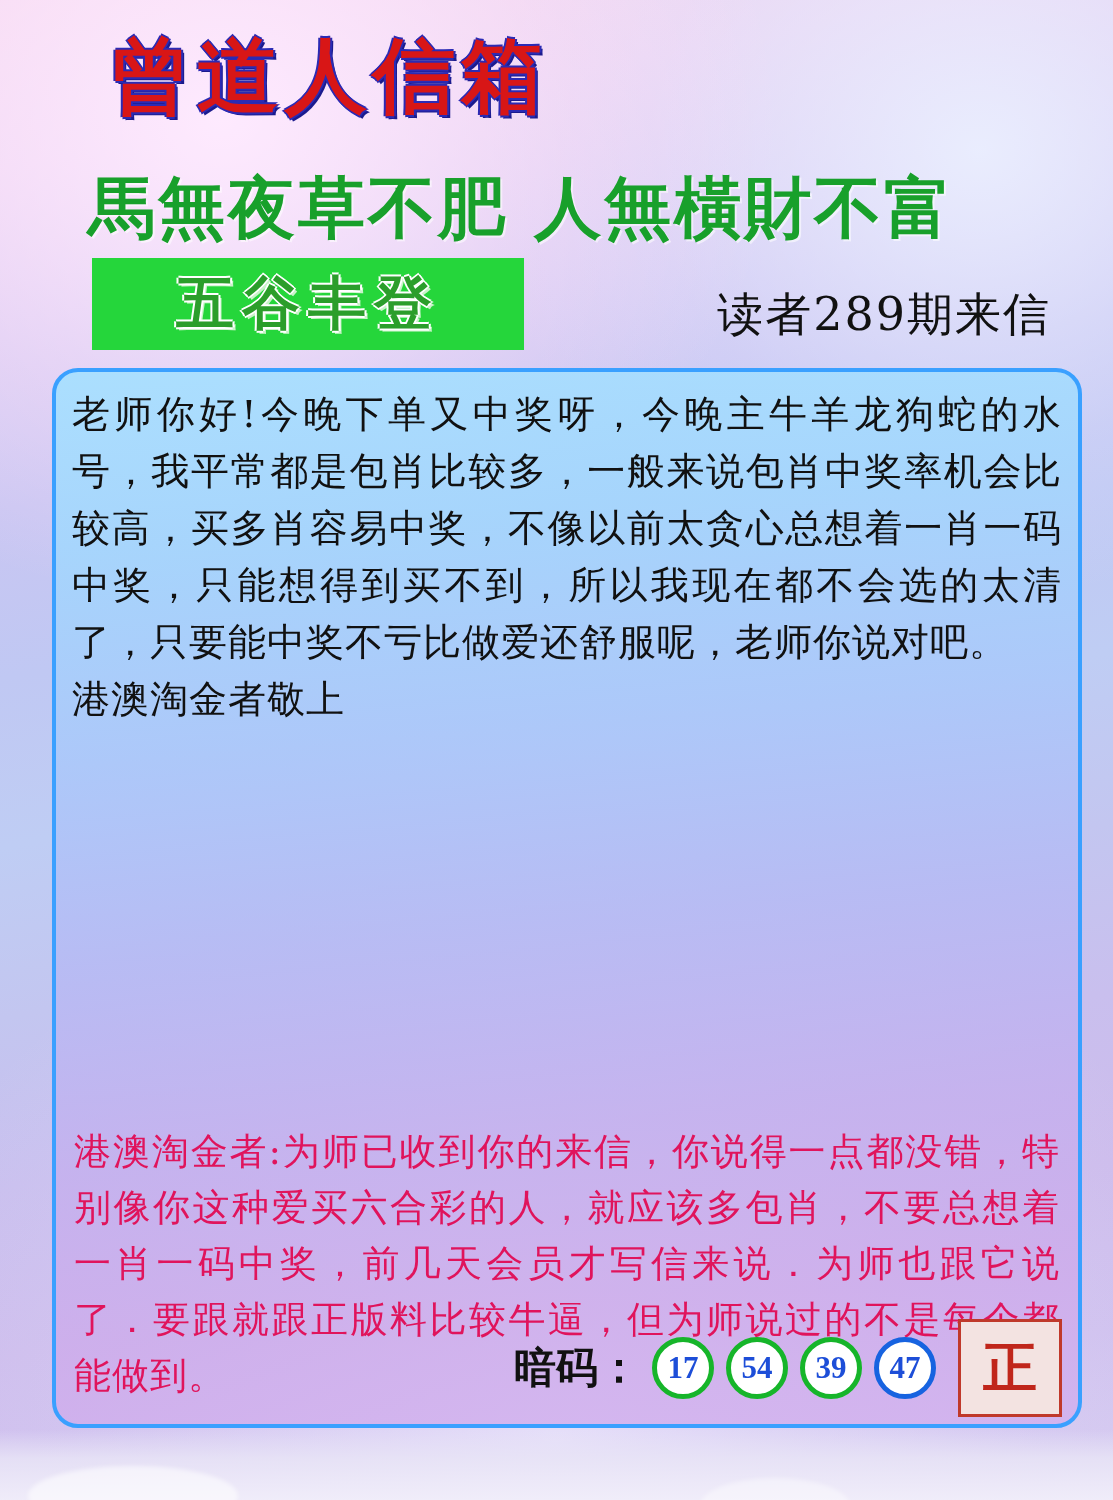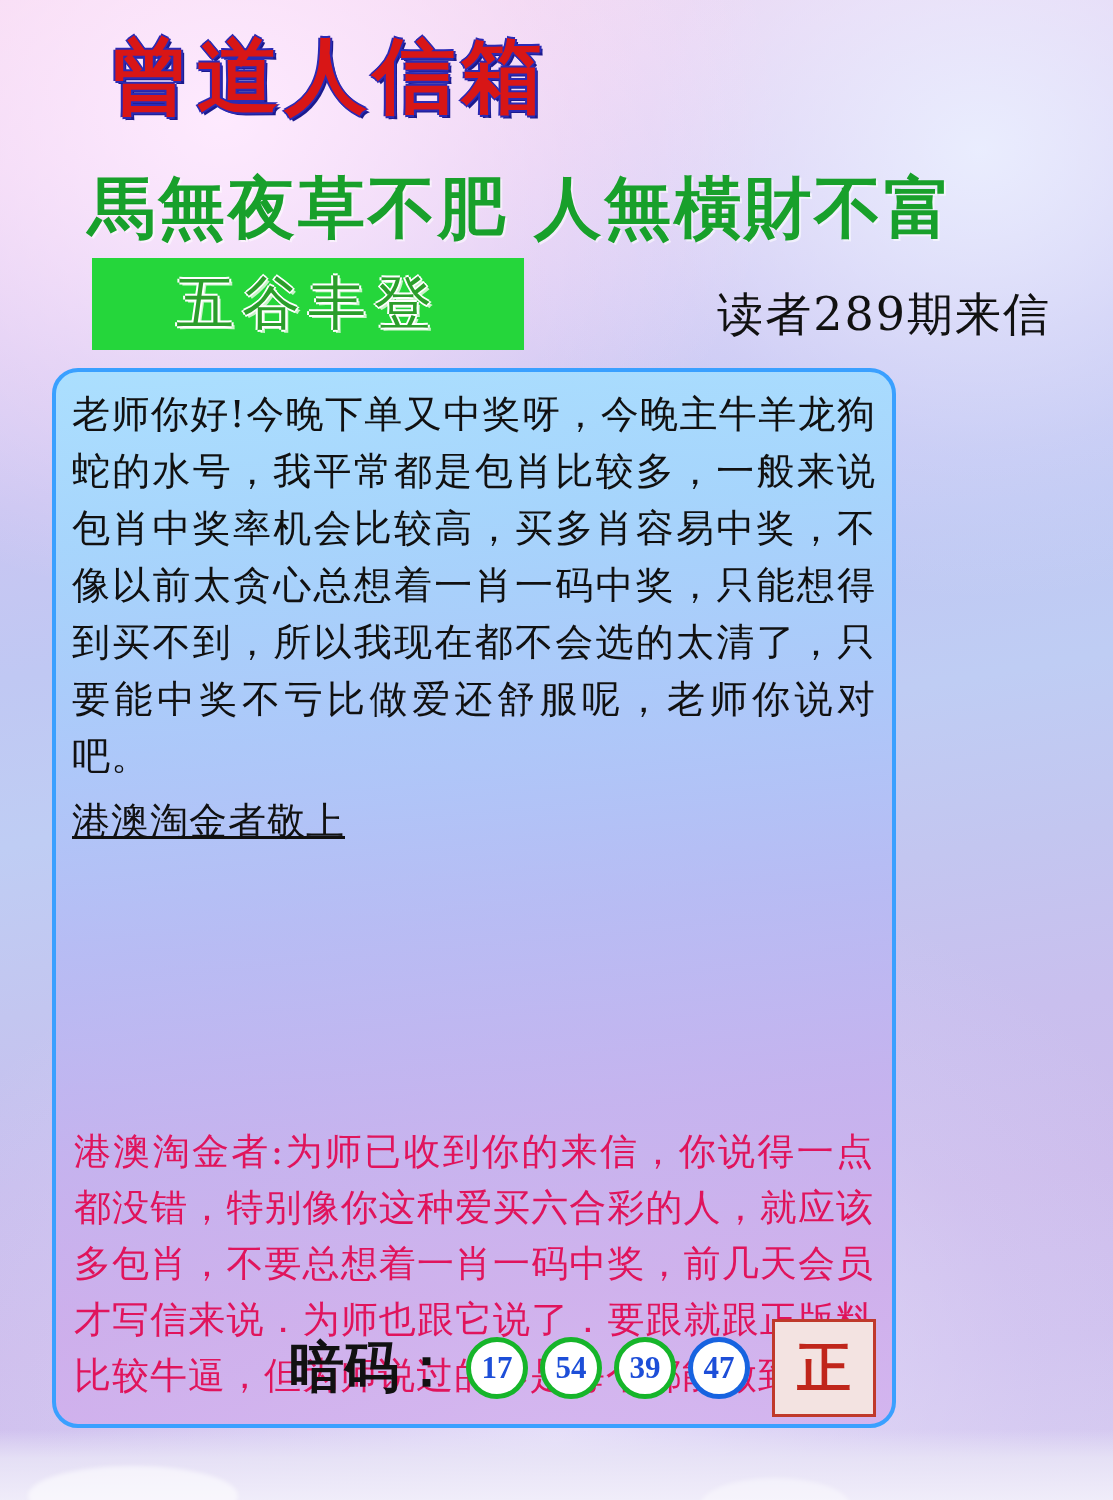--- a/index.html
+++ b/index.html
@@ -130,21 +130,21 @@
     top: 258px;
     width: 432px;
     height: 92px;
     background: #25d63b;
     display: flex;
     align-items: center;
     justify-content: center;
   }
   .banner-text {
     font-family: "DejaVu Serif", serif;
-    font-weight: normal;
+    font-weight: bold;
     font-size: 58px;
     letter-spacing: 8px;
     color: #2b9e2b;
     text-shadow:
       2px 0 0 #ffffff,
       -2px 0 0 #ffffff,
       0 2px 0 #ffffff,
       0 -2px 0 #ffffff,
       3px 3px 0 #c9f3c9;
     white-space: nowrap;
@@ -159,21 +159,21 @@
     color: #111;
     letter-spacing: 2px;
     white-space: nowrap;
   }
 
   
   .card {
     position: absolute;
     left: 52px;
     top: 368px;
-    width: 844px;
+    width: 1030px;
     height: 1060px;
     border: 4px solid #3aa0ff;
     border-radius: 26px;
     box-sizing: border-box;
     background:
       linear-gradient(175deg,
         rgba(166,224,255,0.92) 0%,
         rgba(163,214,253,0.90) 16%,
         rgba(170,200,250,0.88) 34%,
         rgba(182,186,244,0.86) 52%,
@@ -188,22 +188,21 @@
     top: 14px;
     right: 16px;
     font-family: "DejaVu Serif", serif;
     font-size: 38px;
     line-height: 57px;
     color: #111;
     letter-spacing: 1px;
     text-align: justify;
   }
   .letter-sign {
-    margin-top: 8px;
-    text-decoration: underline;
+    margin-top: 0;
   }
   .reply {
     position: absolute;
     left: 18px;
     right: 18px;
     top: 752px;
     font-family: "DejaVu Serif", serif;
     font-size: 37px;
     line-height: 56px;
     color: #e0145c;
@@ -219,21 +218,21 @@
     bottom: 14px;
     height: 84px;
     display: flex;
     align-items: center;
     justify-content: flex-end;
     padding-right: 16px;
     box-sizing: border-box;
   }
   .code-label {
     font-family: "DejaVu Serif", serif;
-    font-size: 55px;
+    font-size: 42px;
     font-weight: bold;
     color: #111;
     margin-right: 6px;
     white-space: nowrap;
   }
   .ball {
     width: 62px;
     height: 62px;
     border-radius: 50%;
     background: #ffffff;

